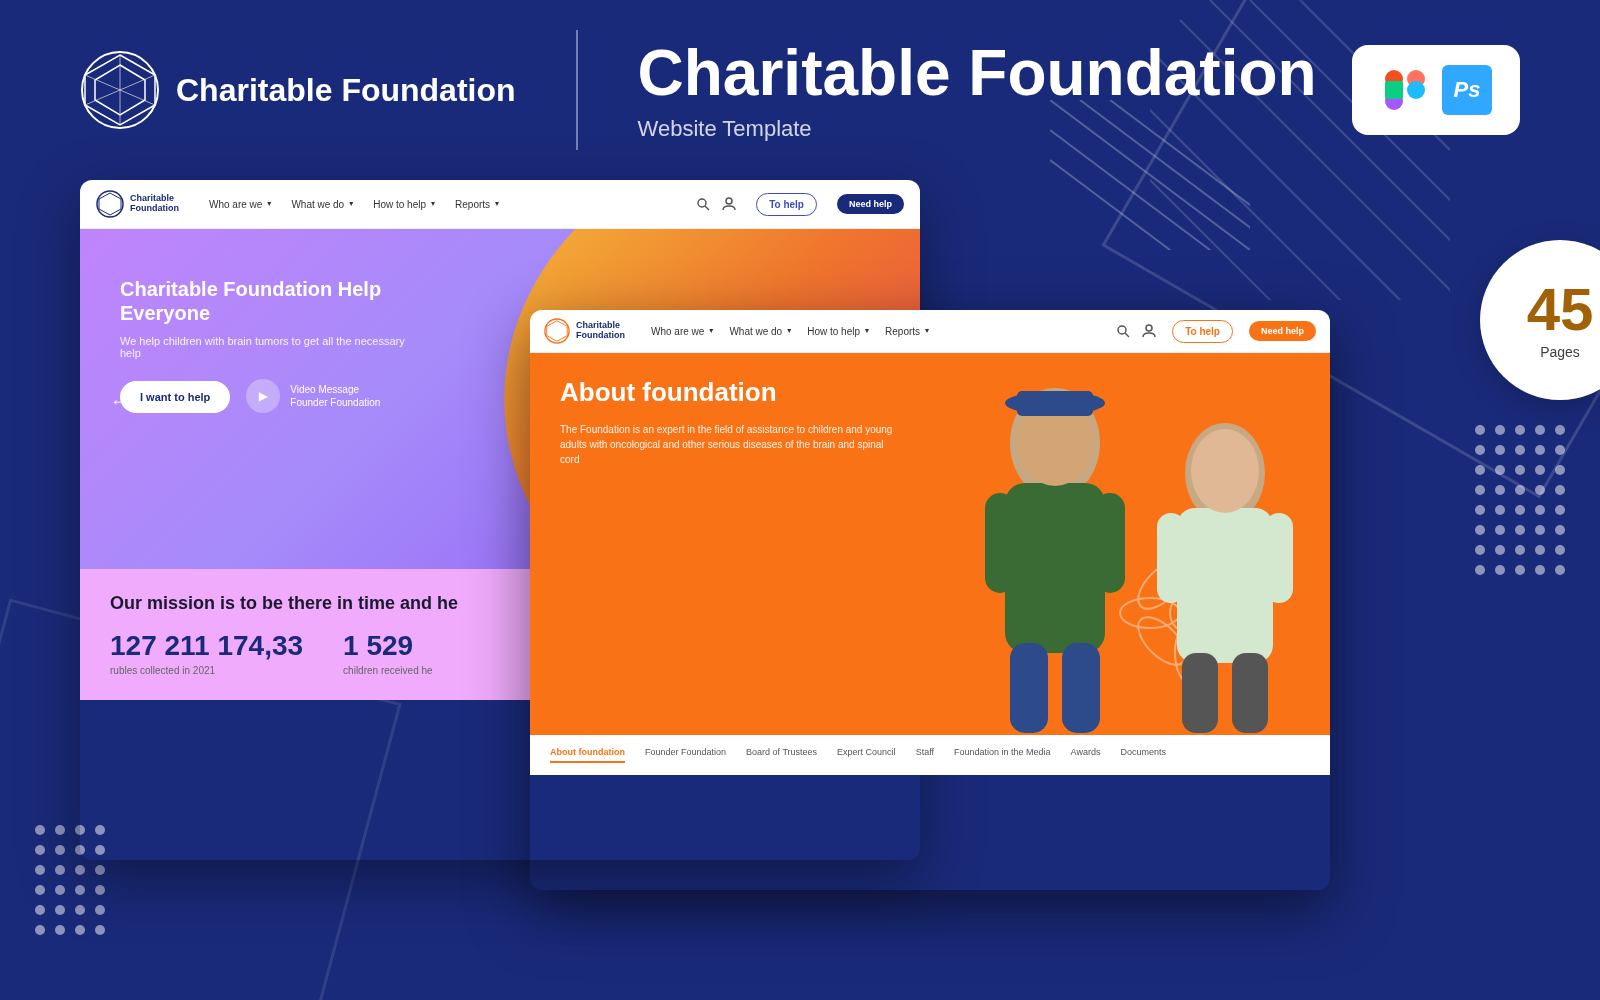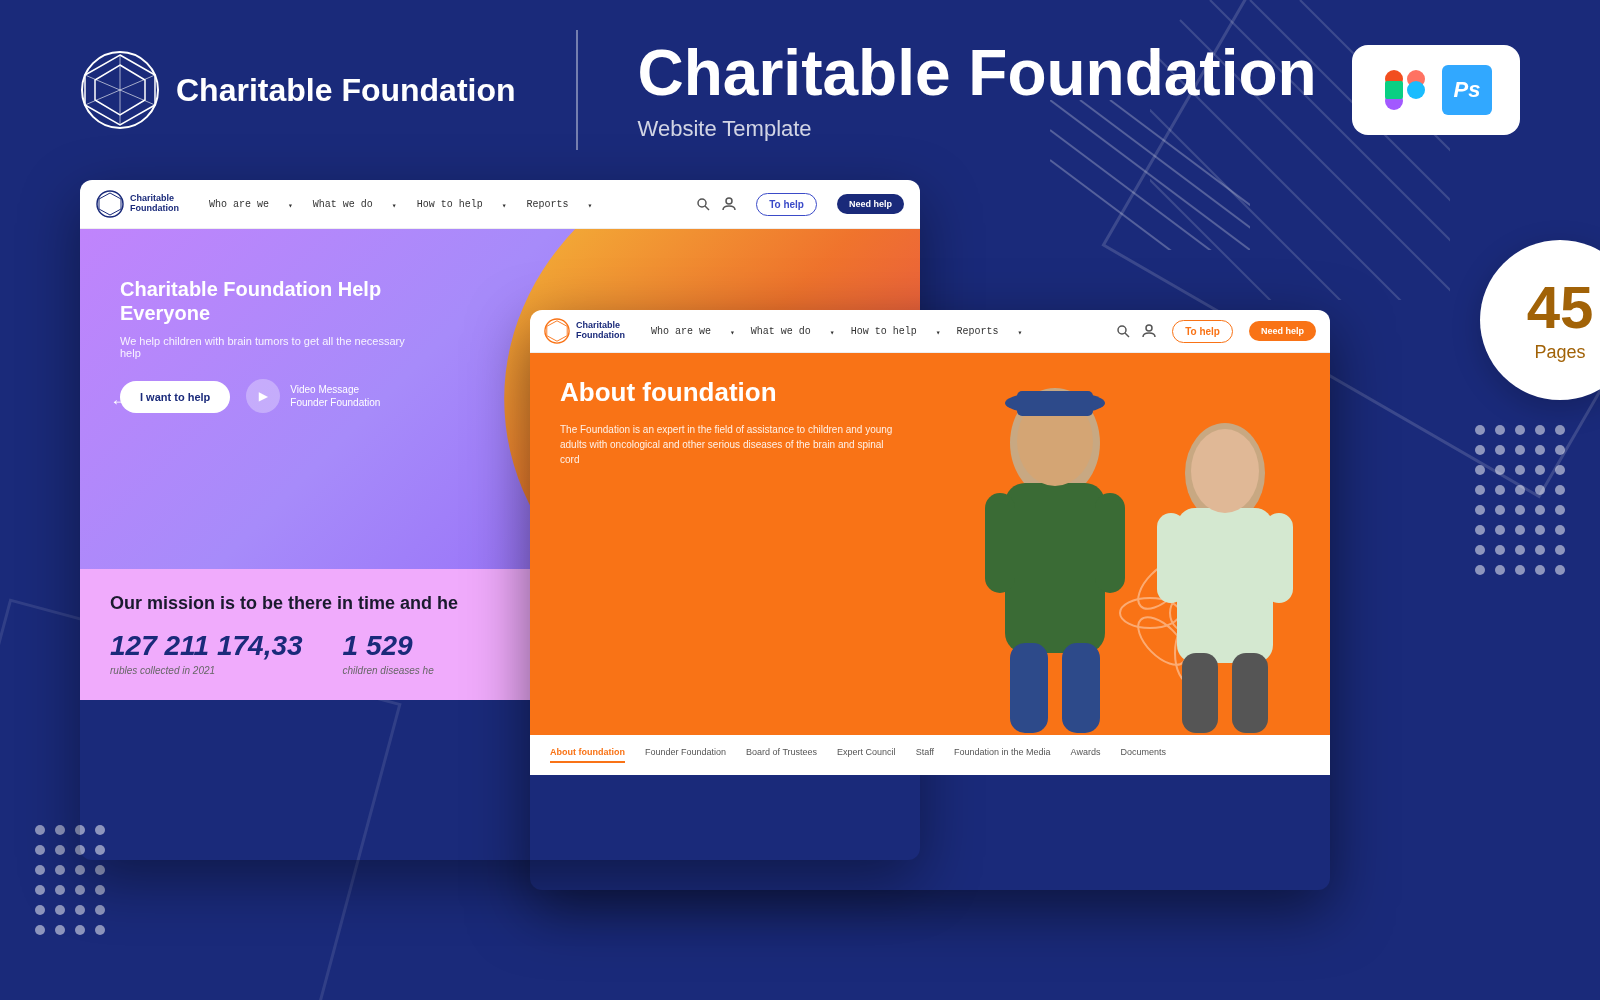--- a/index.html
+++ b/index.html
@@ -148,24 +148,23 @@
     .nav-logo-text-sm {
       font-size: 9px;
       font-weight: 700;
       color: #1a2a7a;
       line-height: 1.1;
     }
     .nav-link {
       font-size: 10px;
       color: #333;
       display: flex;
-      align-items: flex-end;
-      gap: 19px;
+      align-items: flex-start;
+      gap: 5px;
       white-space: nowrap;
-      font-family: Liberation Mono, monospace;
     }
     .nav-chevron {
       font-size: 8px;
     }
     .nav-spacer { flex: 1; }
     .nav-icons { display: flex; gap: 12px; align-items: center; }
     .nav-btn-outline {
       padding: 5px 12px;
       border: 1px solid #3b4bc8;
       border-radius: 20px;
@@ -272,21 +271,20 @@
     .stats-mission {
       font-size: 18px;
       font-weight: 700;
       color: #1a1a2e;
       margin-bottom: 16px;
     }
     .stats-row {
       display: flex;
       gap: 40px;
       align-items: flex-end;
-      font-style: italic;
     }
     .stat-item {}
     .stat-number {
       font-size: 28px;
       font-weight: 800;
       color: #1a2a7a;
     }
     .stat-label {
       font-size: 10px;
       color: #666;
@@ -309,22 +307,22 @@
       box-shadow: 0 8px 30px rgba(0,0,0,0.2);
       z-index: 20;
     }
     .pages-number {
       font-size: 60px;
       font-weight: 900;
       color: #a16207;
       line-height: 1;
     }
     .pages-text {
-      font-size: 18px;
-      color: #a16207;
+      font-size: 14px;
+      color: #404040;
       margin-top: 4px;
     }
 
     
     .browser-mockup-2 {
       position: absolute;
       top: 130px;
       left: 530px;
       width: 800px;
       height: 580px;
@@ -592,21 +590,21 @@
 
     <div class="stats-section">
       <div class="stats-mission">Our mission is to be there in time and he</div>
       <div class="stats-row">
         <div class="stat-item">
           <div class="stat-number">127 211 174,33</div>
           <div class="stat-label">rubles collected in 2021</div>
         </div>
         <div class="stat-item">
           <div class="stat-number">1 529</div>
-          <div class="stat-label">children diseases he</div>
+          <div class="stat-label">children received he</div>
         </div>
       </div>
     </div>
   </div>
 
   <div class="pages-badge">
     <div class="pages-number">45</div>
     <div class="pages-text">Pages</div>
   </div>
 

